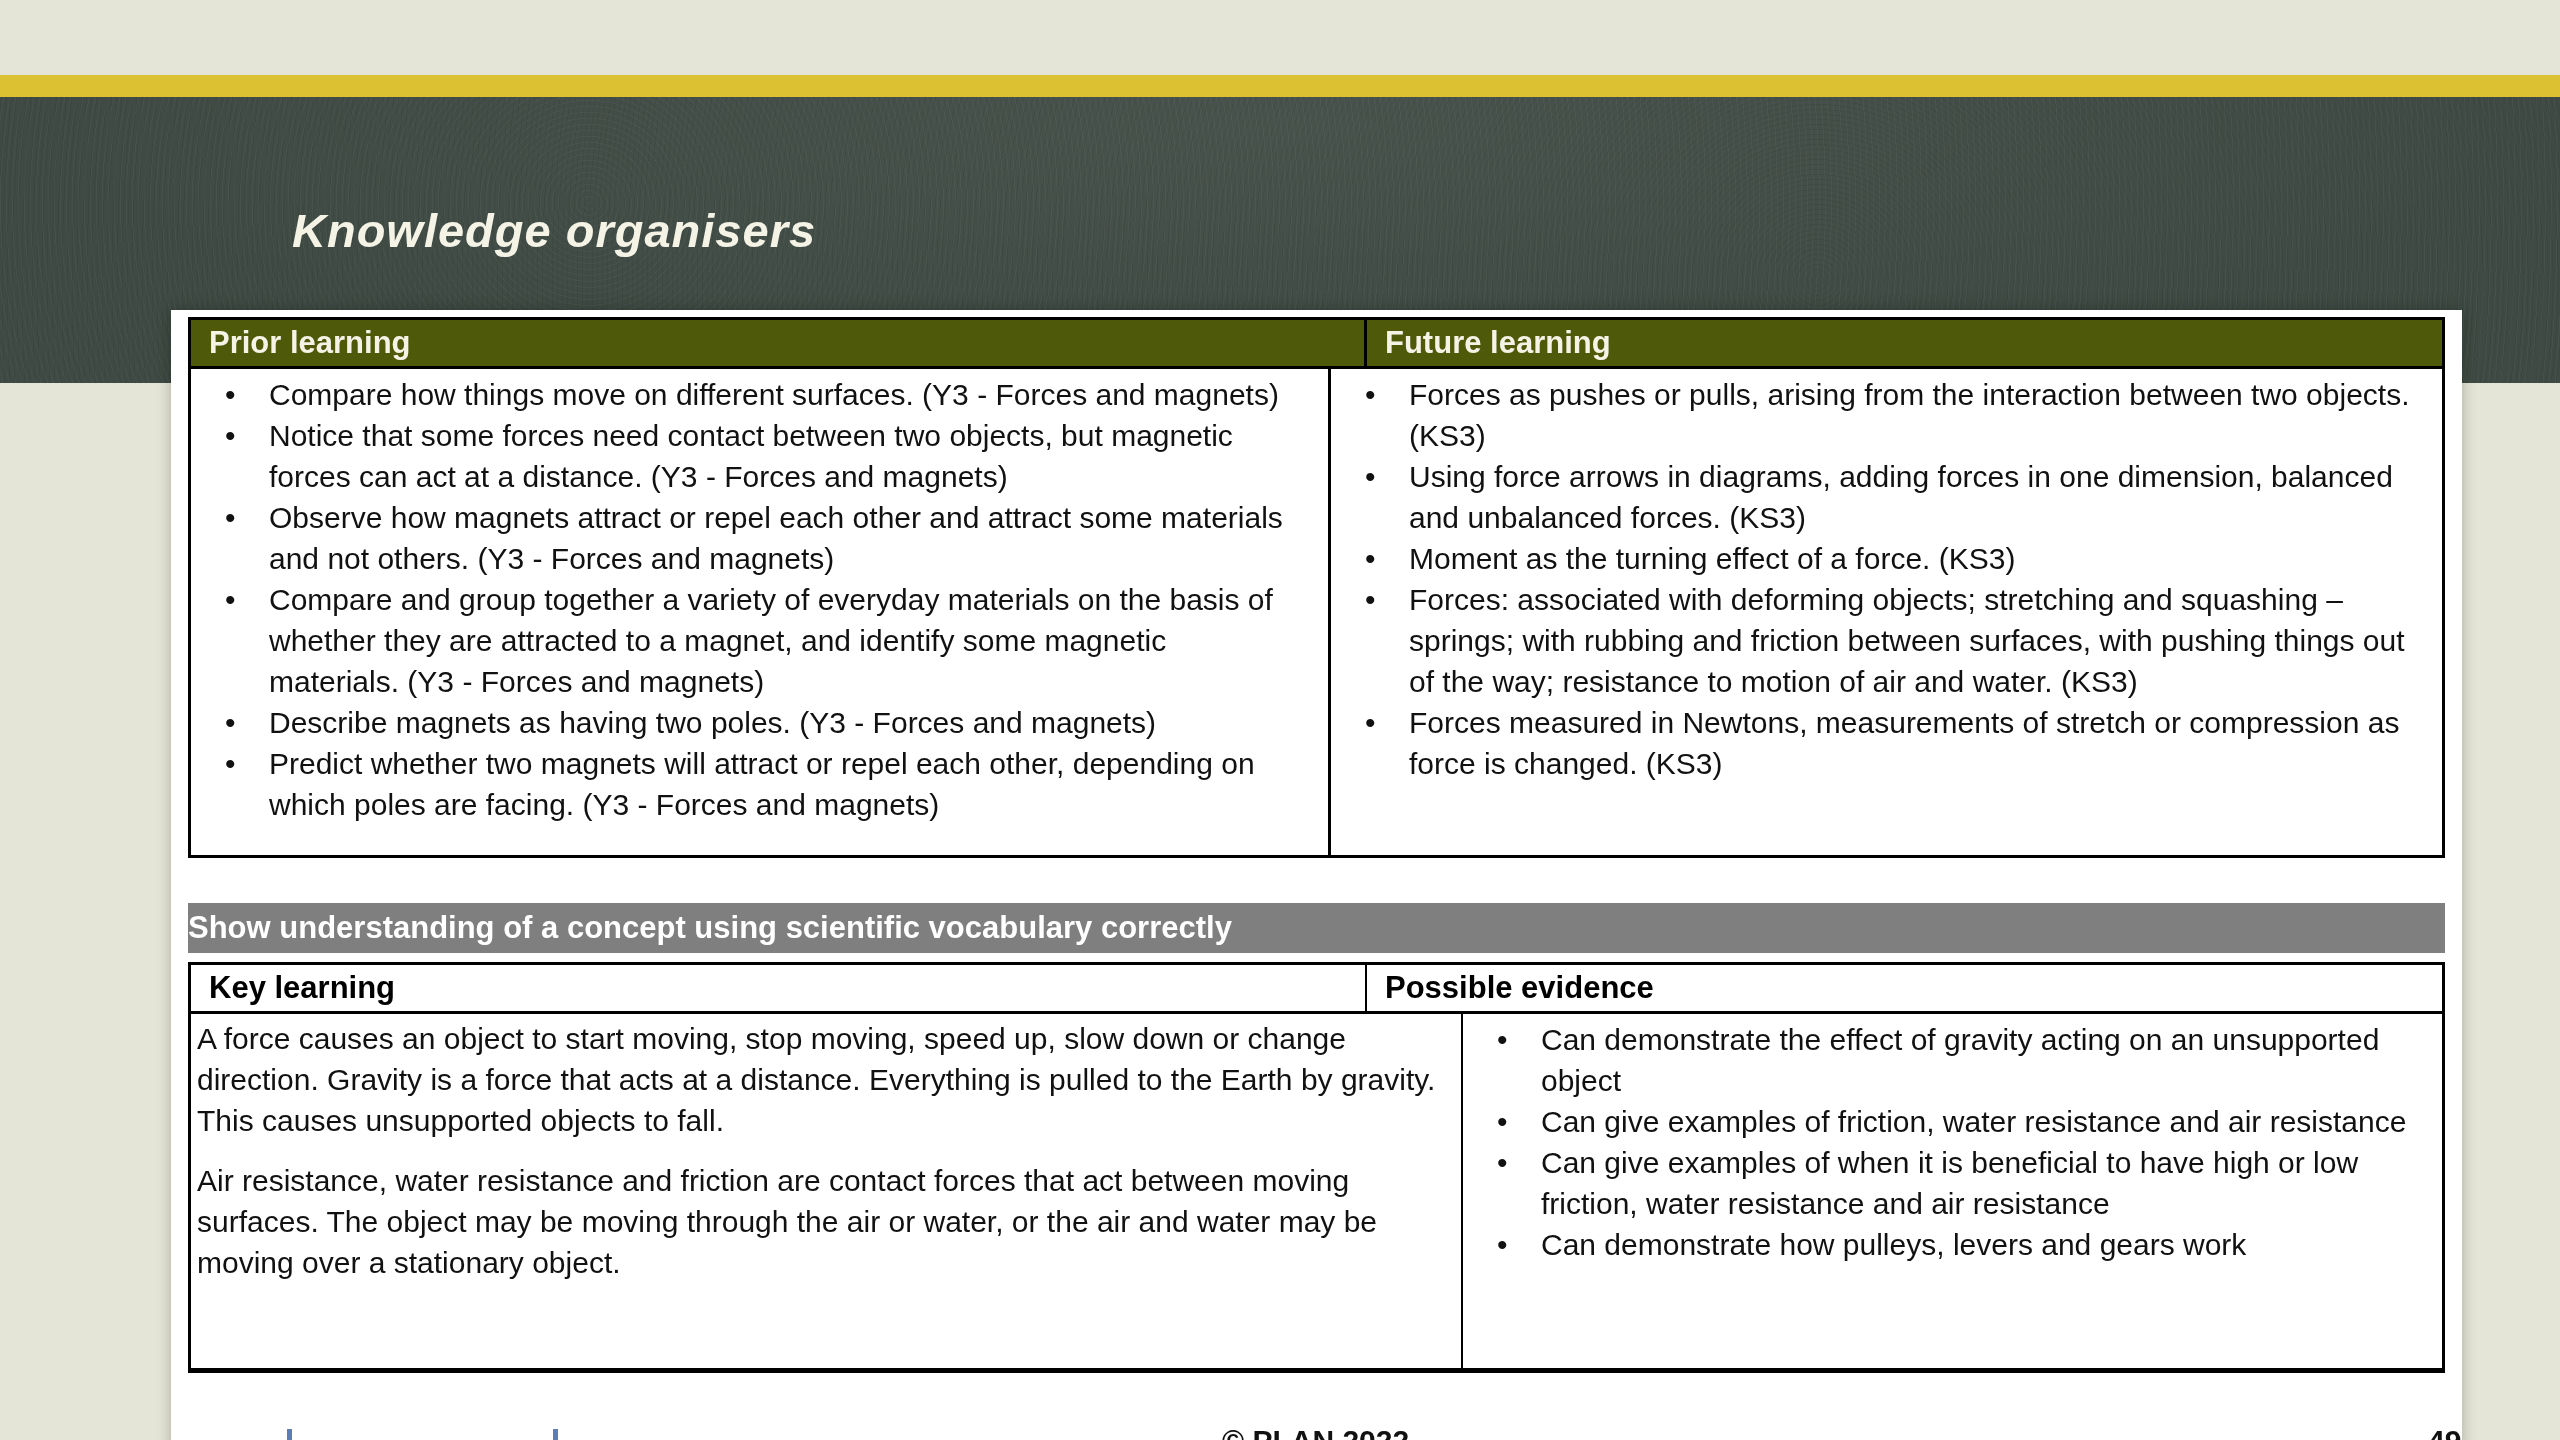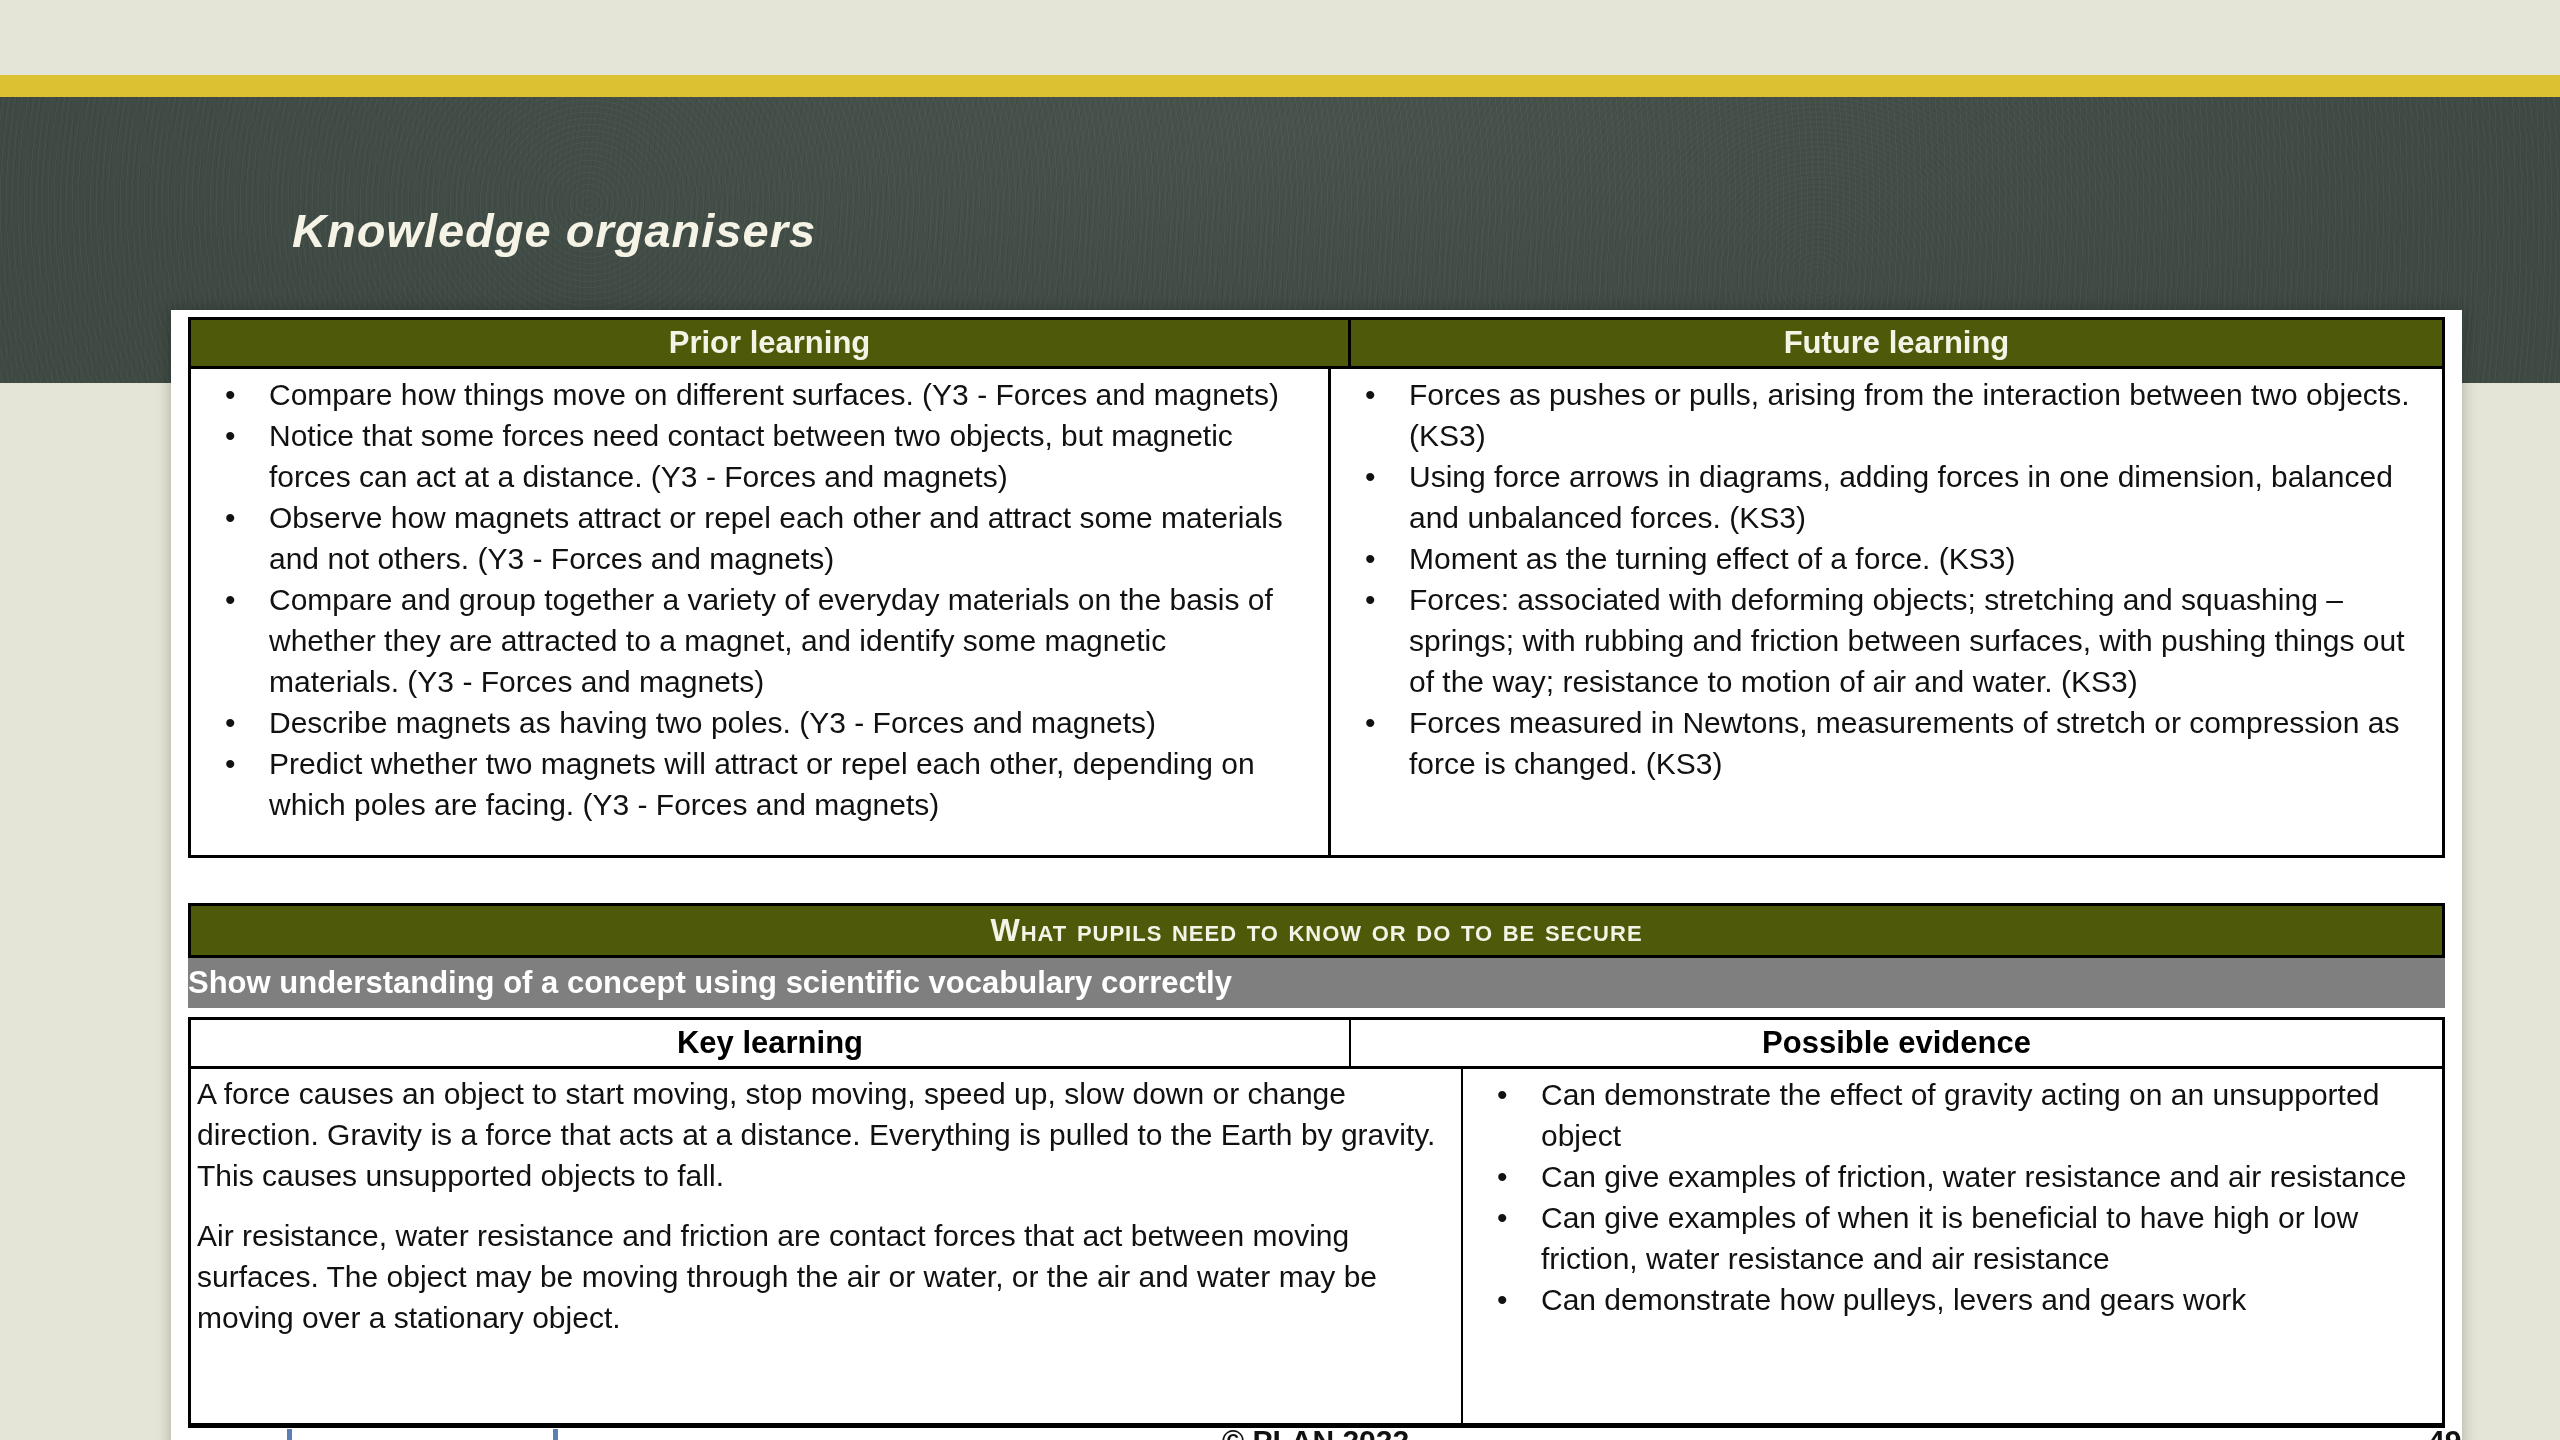--- a/index.html
+++ b/index.html
@@ -27,21 +27,21 @@
   .card{
     position:absolute;left:171px;top:310px;width:2257px;height:1200px;
     background:#fff;padding:7px 17px 0 17px;
     box-shadow:0 0 14px rgba(0,0,0,0.25);
   }
   
   .t1{border:3px solid #000;}
   .t-header{display:flex;background:var(--olive,#4e5a0a);border-bottom:3px solid #000;}
   .t-header .hcell{
     color:var(--headertext,#f7f6ec);font-weight:bold;font-size:31px;line-height:38px;
-    text-align:center;padding:4px 10px;
+    text-align:left;padding:4px 18px;
   }
   .t1 .hcell.left{width:1137px;}
   .t1 .hcell.right{flex:1;border-left:3px solid #000;}
   .t-body{display:flex;}
   .t1 .bcol.left{width:1137px;}
   .t1 .bcol.right{flex:1;border-left:3px solid #000;}
   .t1 .t-body{min-height:486px;}
   .bcol{padding:5px 0 8px 0;}
   .li{display:flex;font-size:30px;line-height:41px;}
   .bullet{flex:0 0 44px;padding-left:34px;}
@@ -133,21 +133,20 @@
           </div>
           <div class="li">
             <span class="bullet">•</span>
             <span class="li-text">Forces measured in Newtons, measurements of stretch or compression as force is changed. (KS3)</span>
           </div>
         </div>
     </div>
   </div>
 
   <div class="t2">
-    <div class="t2-banner">What pupils need to know or do to be secure</div>
     <div class="t2-sub">Show understanding of a concept using scientific vocabulary correctly</div>
     <div class="t2-main">
       <div class="t-header">
         <div class="hcell left">Key learning</div>
         <div class="hcell right">Possible evidence</div>
       </div>
       <div class="t2-body">
         <div class="bcol left">
             <p class="para">A force causes an object to start moving, stop moving, speed up, slow down or change direction. Gravity is a force that acts at a distance. Everything is pulled to the Earth by gravity. This causes unsupported objects to fall.</p>
             <p class="para">Air resistance, water resistance and friction are contact forces that act between moving surfaces. The object may be moving through the air or water, or the air and water may be moving over a stationary object.</p>

